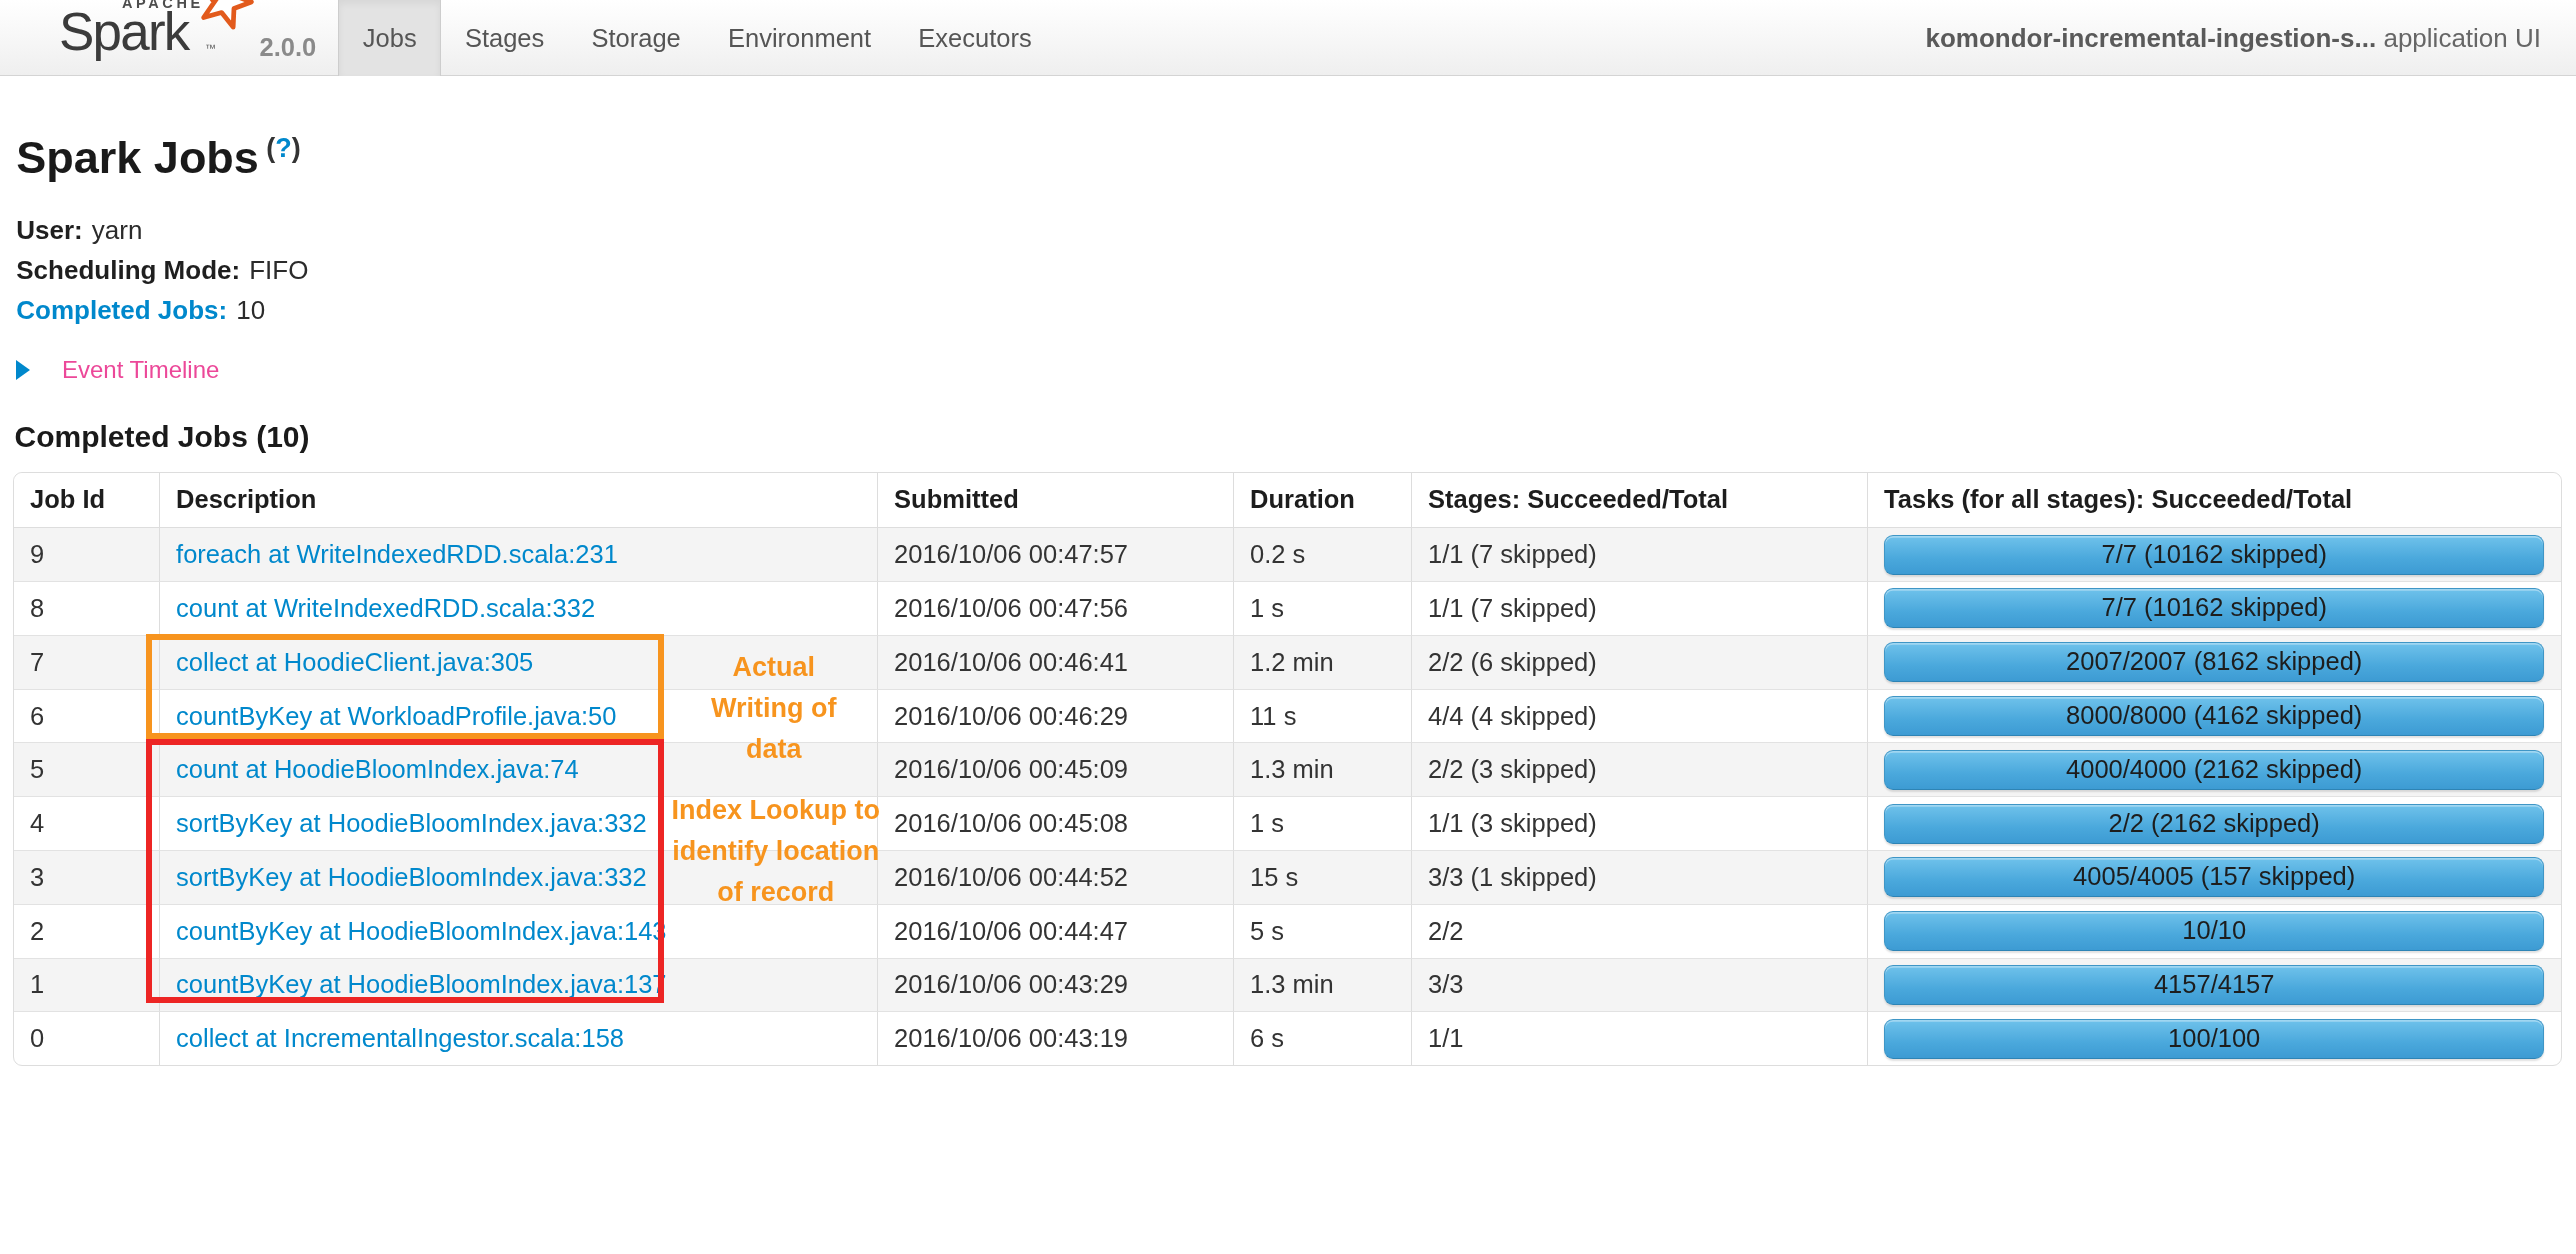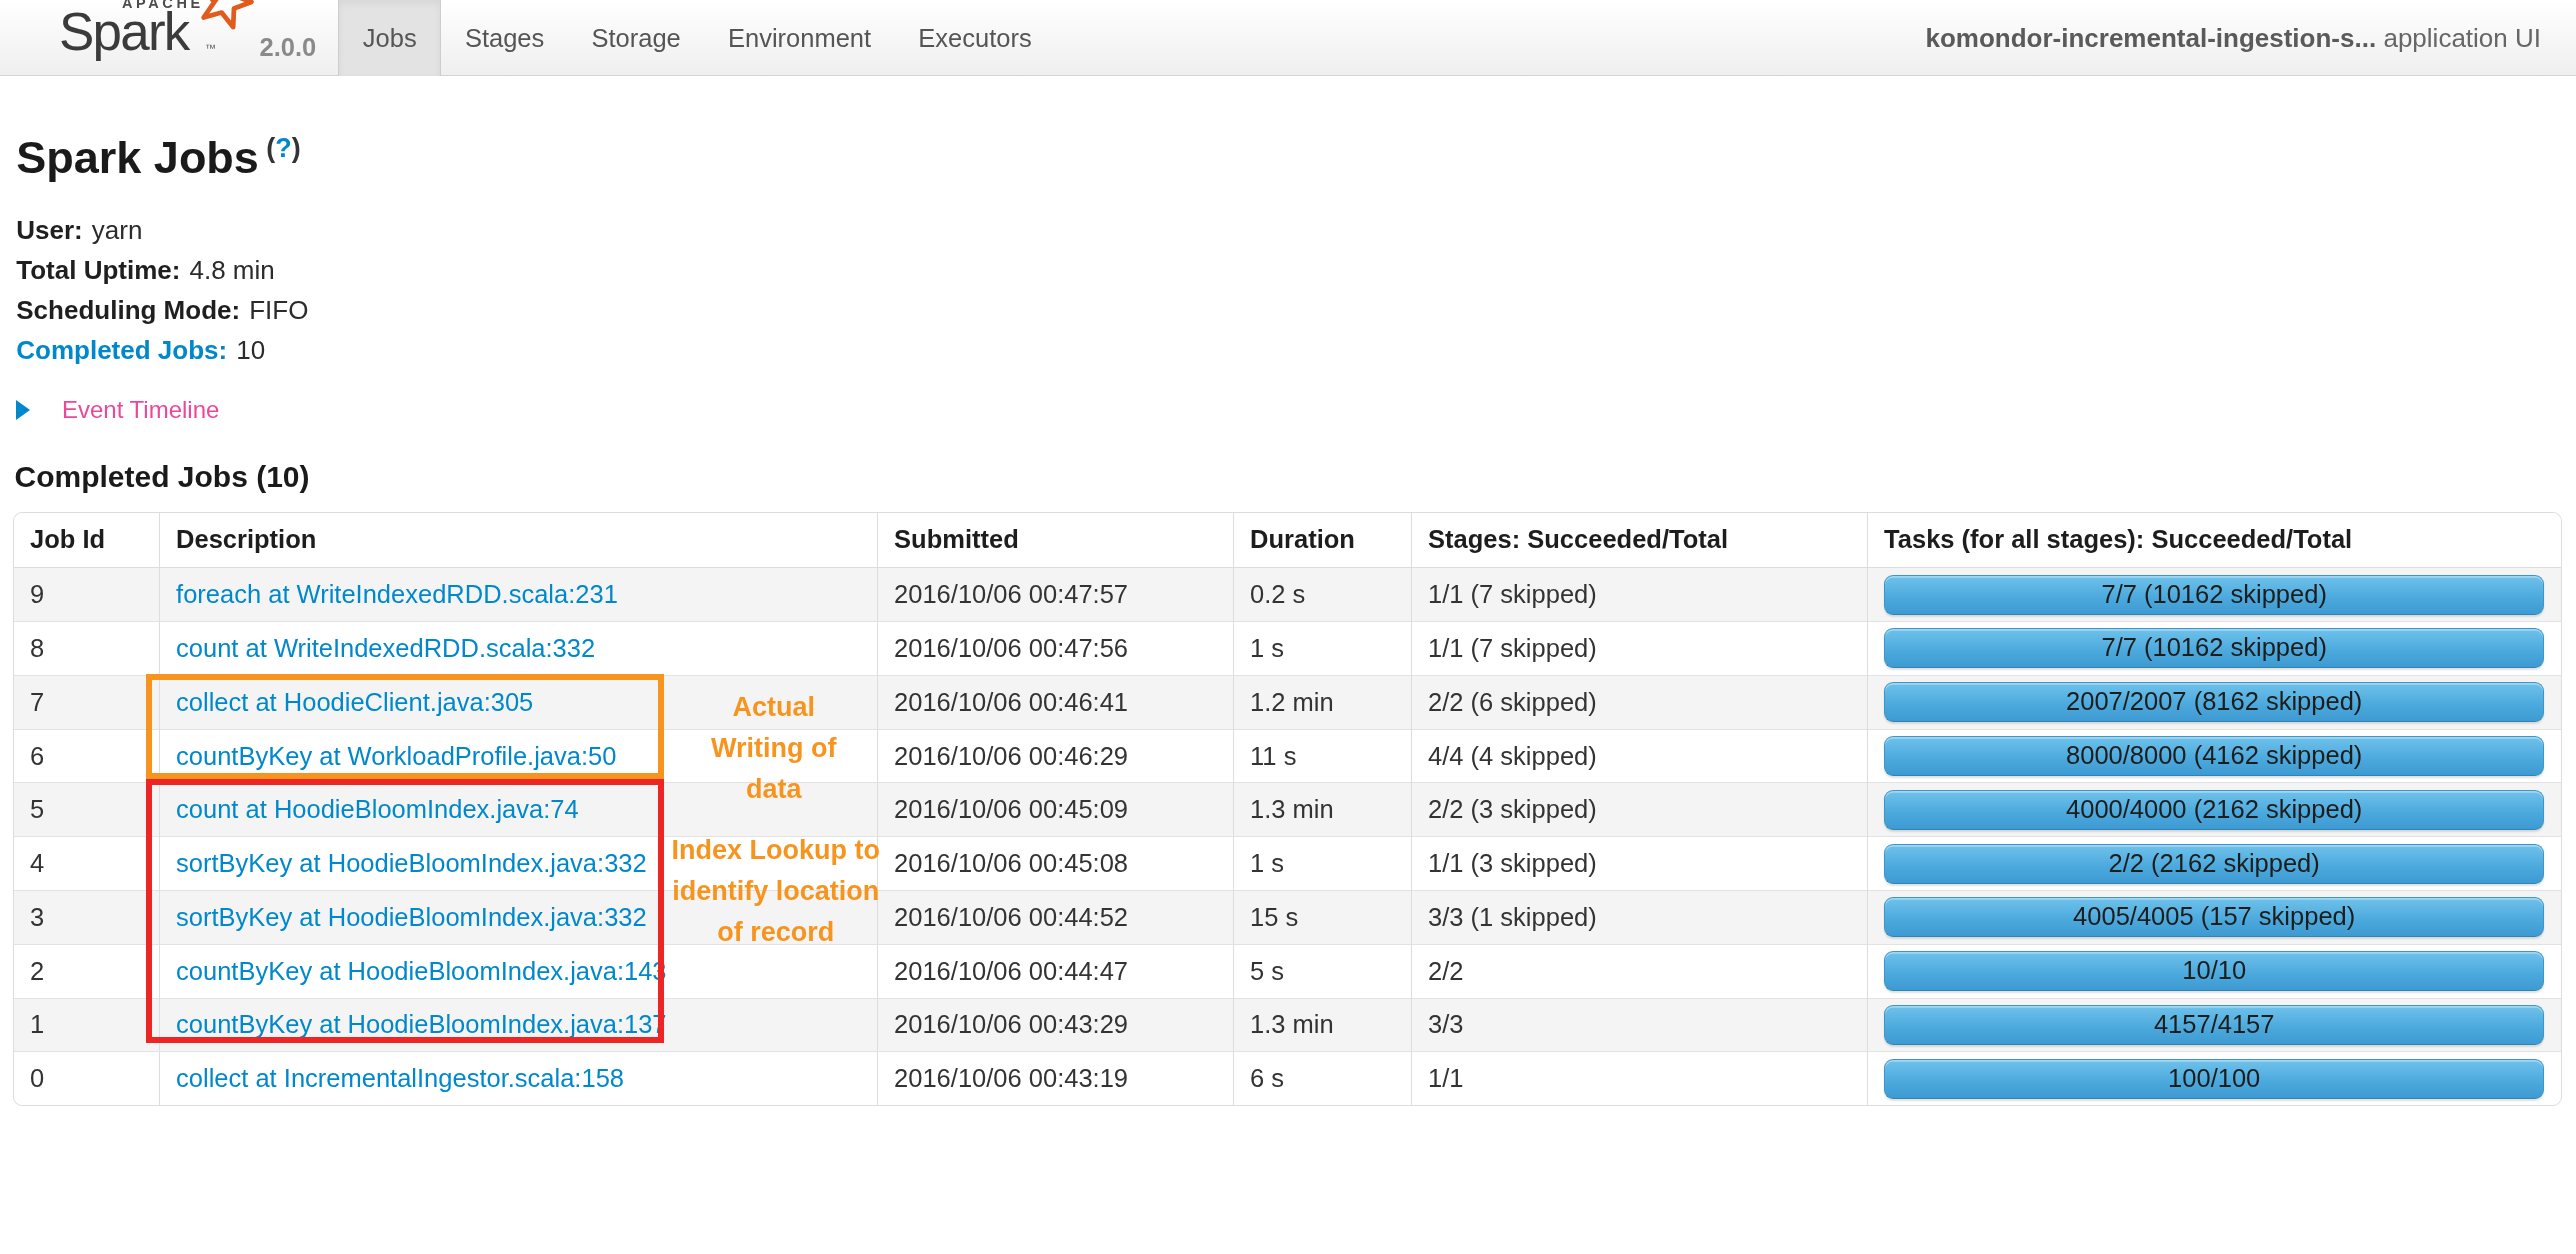--- a/index.html
+++ b/index.html
@@ -105,23 +105,20 @@
 
 <div class="content">
 
   <h1 class="page-title"><span>Spark Jobs</span><sup class="help-sup"><span class="help-paren">(</span><span class="help-q">?</span><span class="help-paren">)</span></sup></h1>
 
   <div class="info-block">
     <div class="info-line">
       <span class="lbl">User:</span><span>yarn</span>
     </div>
     <div class="info-line">
-      <span class="lbl">Total Uptime:</span><span>4.8 min</span>
-    </div>
-    <div class="info-line">
       <span class="lbl">Scheduling Mode:</span><span>FIFO</span>
     </div>
     <div class="info-line">
       <span class="lbl link">Completed Jobs:</span><span>10</span>
     </div>
   </div>
 
   <div class="timeline-row">
     <span class="tri-icon"></span>
     <span>Event Timeline</span>

